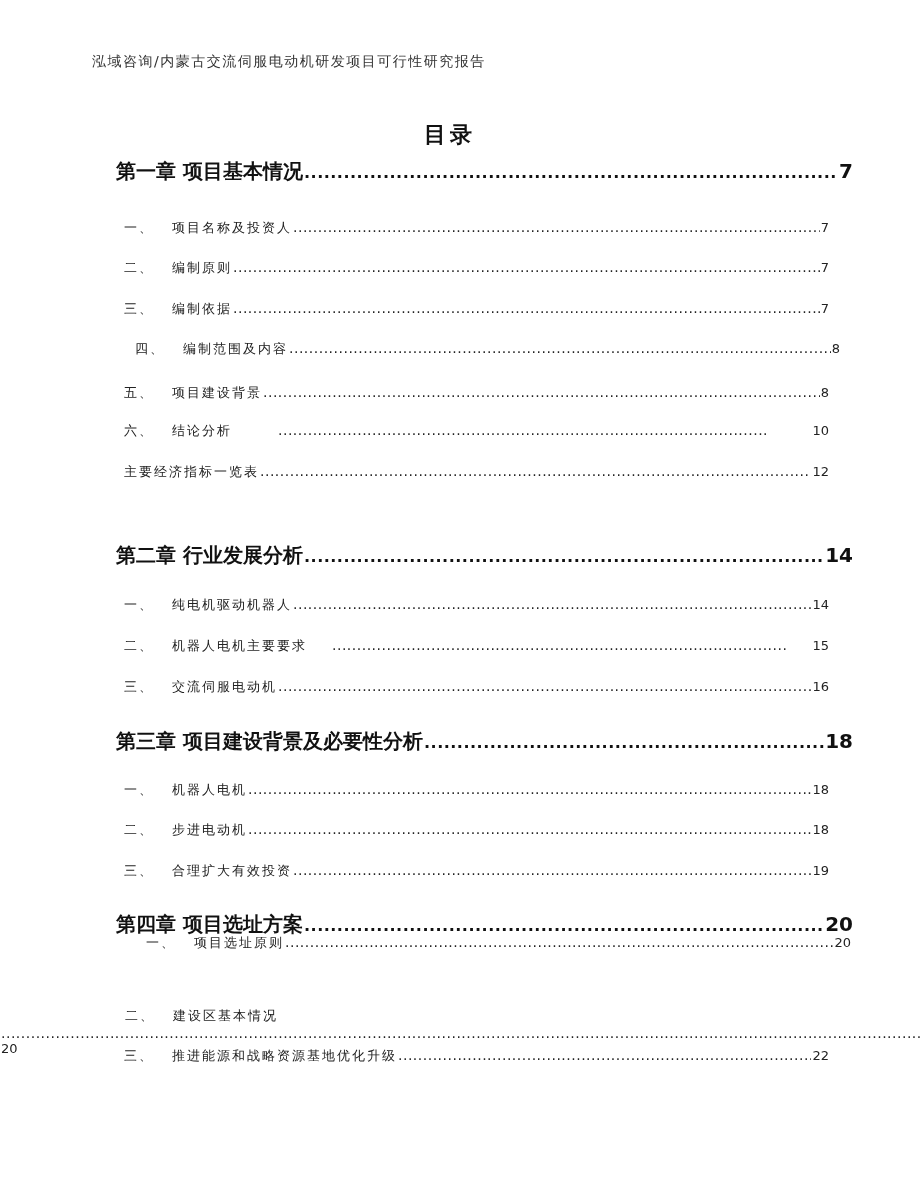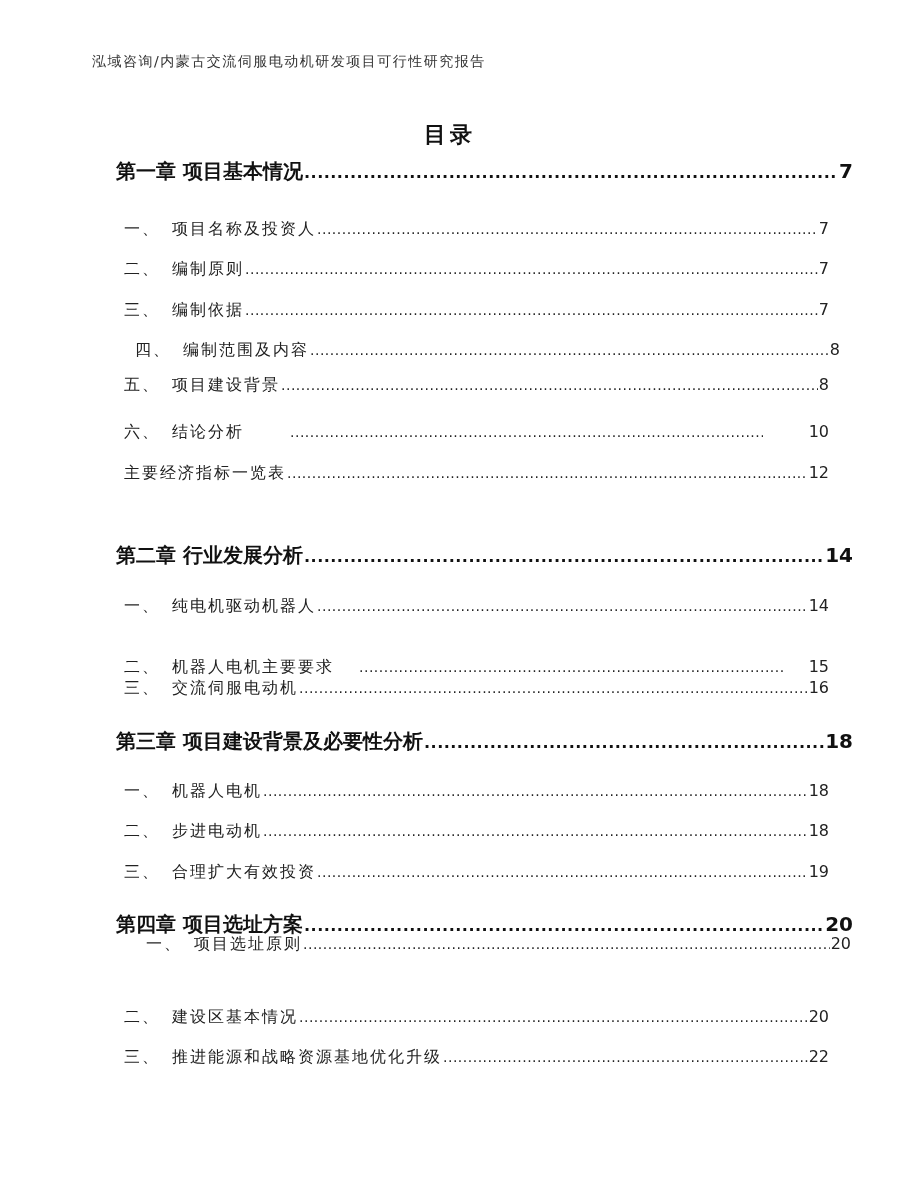--- a/index.html
+++ b/index.html
@@ -8,21 +8,21 @@
   .title { position: absolute; left: 0; width: 900px; top: 120px; text-align: center; font-size: 22px; font-weight: bold; letter-spacing: 4px; }
   .toc-row { position: absolute; left: 0; width: 920px; display: flex; align-items: baseline; }
   .toc-row .label { white-space: nowrap; }
   .toc-row .dots { flex: 1; overflow: hidden; white-space: nowrap; margin: 0 1px; }
   .toc-row .dots::after { content: "........................................................................................................................................................................................................................................................................................"; letter-spacing: 0.5px; }
   .toc-row .page { white-space: nowrap; }
   .chapter { font-size: 20px; font-weight: bold; margin-left: 24px; }
   .chapter .label { padding-left: 92px; }
   .chapter .page { padding-right: 91px; }
   .chapter .dots { font-size: 16px; }
-  .section { font-size: 16px; color: #222; letter-spacing: 2px; }
+  .section { font-size: 13px; color: #222; letter-spacing: 2px; }
   .section .label { padding-left: 124px; }
   .section .page { padding-right: 91px; letter-spacing: 0; }
   .section .dots { letter-spacing: 0; font-size: 14px; }
   .section .num { display: inline-block; width: 48px; }
 </style>
 </head>
 <body>
 
 <div class="header">泓域咨询/内蒙古交流伺服电动机研发项目可行性研究报告</div>
 <div class="title">目录</div>
@@ -46,21 +46,21 @@
     <div class="toc-row section" style="top: 300px;">
       <span class="label"><span class="num">三、</span><span>编制依据</span></span>
       <span class="dots"></span>
       <span class="page">7</span>
     </div>
     <div class="toc-row section" style="top: 340px; padding-left: 11px;">
       <span class="label"><span class="num">四、</span><span>编制范围及内容</span></span>
       <span class="dots"></span>
       <span class="page">8</span>
     </div>
-    <div class="toc-row section" style="top: 375px;">
+    <div class="toc-row section" style="top: 384px;">
       <span class="label"><span class="num">五、</span><span>项目建设背景</span></span>
       <span class="dots"></span>
       <span class="page">8</span>
     </div>
     <div class="toc-row section" style="top: 422px; gap: 45px;">
       <span class="label"><span class="num">六、</span><span>结论分析</span></span>
       <span class="dots"></span>
       <span class="page">10</span>
     </div>
     <div class="toc-row section" style="top: 463px;">
@@ -71,21 +71,21 @@
     <div class="toc-row chapter" style="top: 542px;">
       <span class="label"><span>第二章 行业发展分析</span></span>
       <span class="dots"></span>
       <span class="page">14</span>
     </div>
     <div class="toc-row section" style="top: 596px;">
       <span class="label"><span class="num">一、</span><span>纯电机驱动机器人</span></span>
       <span class="dots"></span>
       <span class="page">14</span>
     </div>
-    <div class="toc-row section" style="top: 657px; gap: 24px;">
+    <div class="toc-row section" style="top: 637px; gap: 24px;">
       <span class="label"><span class="num">二、</span><span>机器人电机主要要求</span></span>
       <span class="dots"></span>
       <span class="page">15</span>
     </div>
     <div class="toc-row section" style="top: 678px;">
       <span class="label"><span class="num">三、</span><span>交流伺服电动机</span></span>
       <span class="dots"></span>
       <span class="page">16</span>
     </div>
     <div class="toc-row chapter" style="top: 728px;">
@@ -111,21 +111,21 @@
     <div class="toc-row chapter" style="top: 911px;">
       <span class="label"><span>第四章 项目选址方案</span></span>
       <span class="dots"></span>
       <span class="page">20</span>
     </div>
     <div class="toc-row section" style="top: 934px; margin-left: 22px;">
       <span class="label"><span class="num">一、</span><span>项目选址原则</span></span>
       <span class="dots"></span>
       <span class="page">20</span>
     </div>
-    <div class="toc-row section" style="top: 1007px;">
+    <div class="toc-row section" style="top: 1007px; flex-direction: column;">
       <span class="label"><span class="num">二、</span><span>建设区基本情况</span></span>
       <span class="dots"></span>
       <span class="page">20</span>
     </div>
     <div class="toc-row section" style="top: 1047px;">
       <span class="label"><span class="num">三、</span><span>推进能源和战略资源基地优化升级</span></span>
       <span class="dots"></span>
       <span class="page">22</span>
     </div>
   </div>

